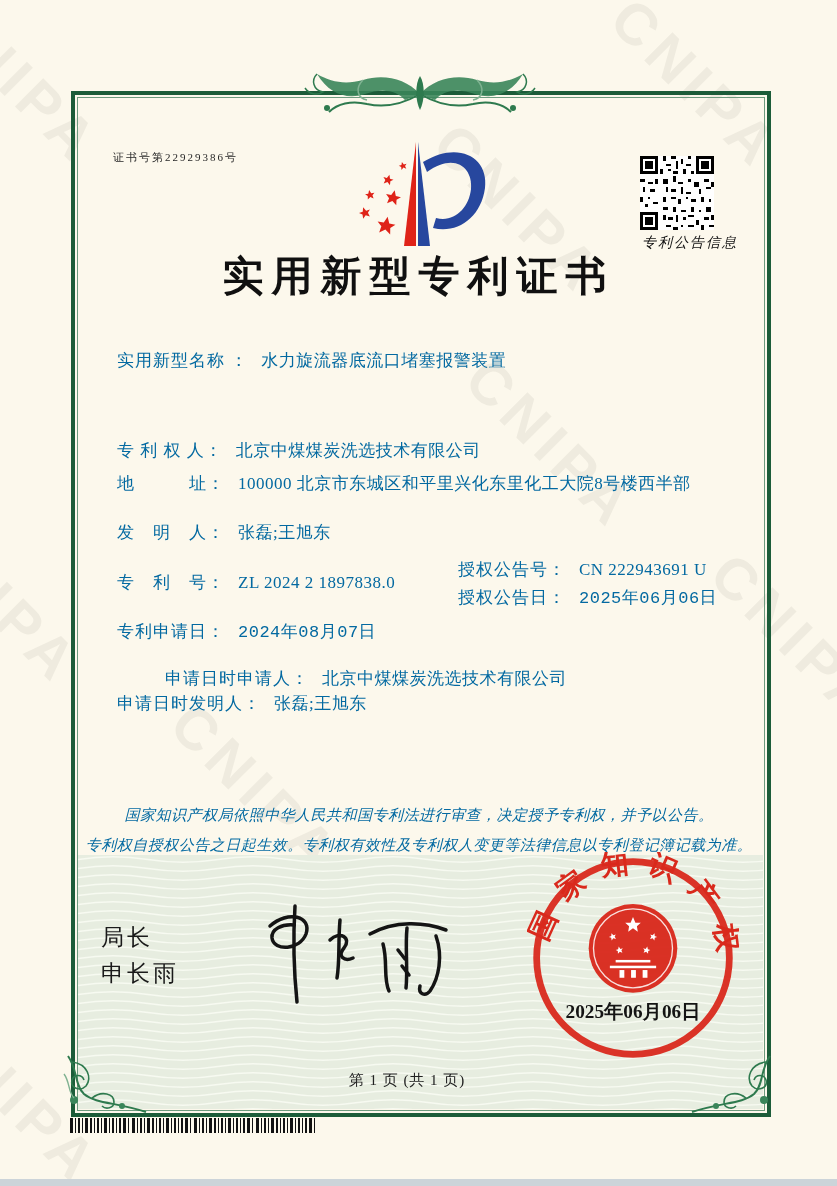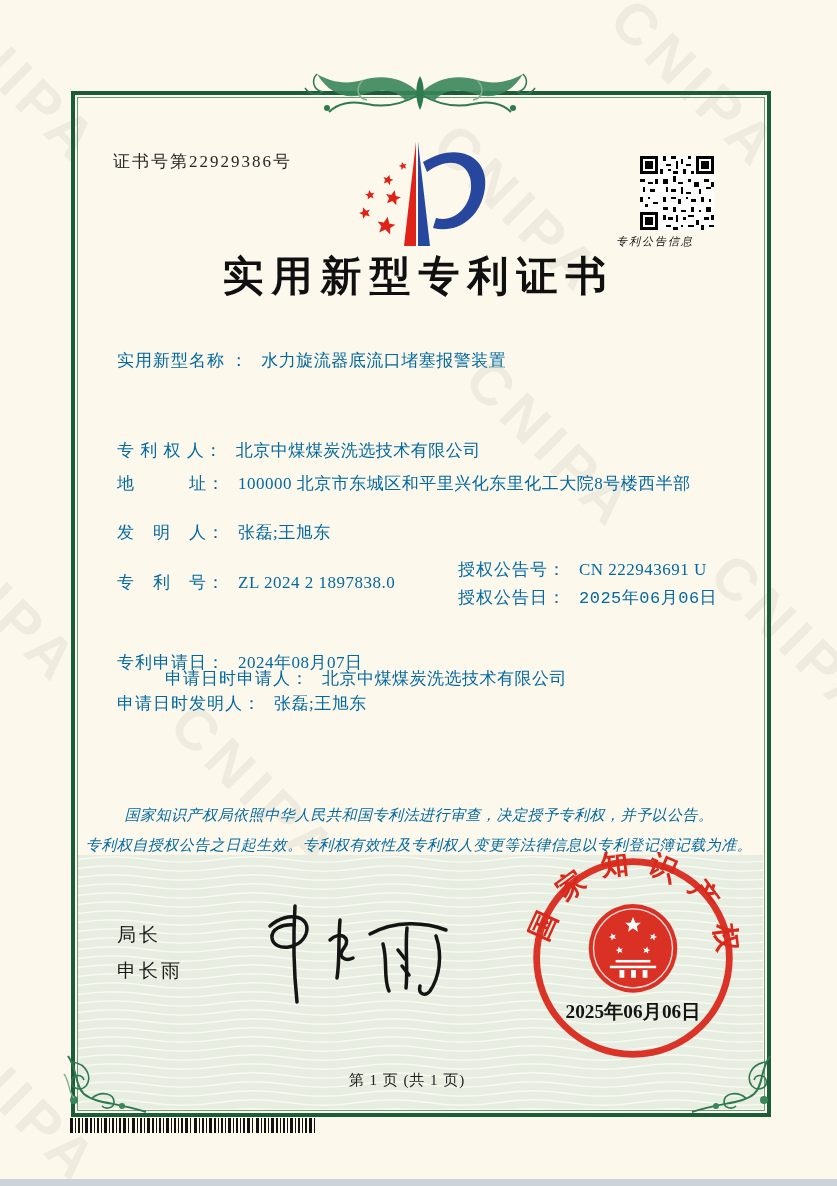--- a/index.html
+++ b/index.html
@@ -11,36 +11,36 @@
       font-weight:bold;font-size:58px;letter-spacing:7px;color:rgba(90,88,80,0.08);
       transform:rotate(45deg);transform-origin:left top;white-space:nowrap;pointer-events:none;}
   
   .frame{position:absolute;left:71px;top:91px;width:692px;height:1018px;
          border:4px solid #1c5c39;}
   .frame-inner{position:absolute;left:2px;top:2px;right:2px;bottom:2px;
                border:1px solid #6d9a7e;}
   
   .waveband{position:absolute;left:78px;top:855px;}
   
-  .cert-no{position:absolute;left:113px;top:150px;font-size:17px;letter-spacing:2px;color:#262626;}
+  .cert-no{position:absolute;left:113px;top:150px;font-size:11px;letter-spacing:2px;color:#262626;}
   .title{position:absolute;left:0;top:249px;width:837px;text-align:center;
          font-size:41px;font-weight:bold;letter-spacing:8px;color:#101010;}
-  .qr-caption{position:absolute;left:616px;top:234px;width:122px;text-align:left;
-              font-size:11px;font-style:italic;letter-spacing:2px;color:#111;}
+  .qr-caption{position:absolute;left:616px;top:234px;width:122px;text-align:right;
+              font-size:14px;font-style:italic;letter-spacing:2px;color:#111;}
   
   .line{position:absolute;left:117px;font-size:17px;white-space:nowrap;color:#0369a1;}
   .line .lbl{margin-right:13px;letter-spacing:1px;}
   .line .val{letter-spacing:0.5px;}
   .line-right{left:458px;}
   
   .legal{position:absolute;left:74px;width:690px;text-align:center;font-size:15px;
          font-style:italic;letter-spacing:0.5px;color:#0369a1;}
   
-  .sig-label{position:absolute;left:117px;font-family:"Liberation Sans","DejaVu Sans",sans-serif;
-             font-size:19px;letter-spacing:3px;color:#1a1a1a;}
+  .sig-label{position:absolute;left:101px;font-family:"Liberation Sans","DejaVu Sans",sans-serif;
+             font-size:23px;letter-spacing:3px;color:#1a1a1a;}
   
   .page-info{position:absolute;left:0;top:1071px;width:814px;text-align:center;
              font-size:15px;letter-spacing:1px;color:#222;}
   .bottom-strip{position:absolute;left:0;top:1179px;width:837px;height:7px;background:#ccd4d9;}
 </style>
 </head>
 <body>
 
 <div class="wm" style="left:-35px;top:-20px;">CNIPA</div>
 <div class="wm" style="left:645px;top:-15px;">CNIPA</div>
@@ -149,21 +149,21 @@
 </div>
 <div class="line" style="top:521px;">
   <span class="lbl">发　明　人：</span><span class="val">张磊;王旭东</span>
 </div>
 <div class="line" style="top:571px;">
   <span class="lbl">专　利　号：</span><span class="val">ZL 2024 2 1897838.0</span>
 </div>
 <div class="line line-right" style="top:558px;">
   <span class="lbl">授权公告号：</span><span class="val">CN 222943691 U</span>
 </div>
-<div class="line" style="top:651px;">
+<div class="line" style="top:620px;font-family:Liberation Mono, monospace;">
   <span class="lbl">专利申请日：</span><span class="val">2024年08月07日</span>
 </div>
 <div class="line line-right" style="top:586px;font-family:Liberation Mono, monospace;">
   <span class="lbl">授权公告日：</span><span class="val">2025年06月06日</span>
 </div>
 <div class="line" style="top:667px;margin-left:48px;">
   <span class="lbl">申请日时申请人：</span><span class="val">北京中煤煤炭洗选技术有限公司</span>
 </div>
 <div class="line" style="top:692px;">
   <span class="lbl">申请日时发明人：</span><span class="val">张磊;王旭东</span>

